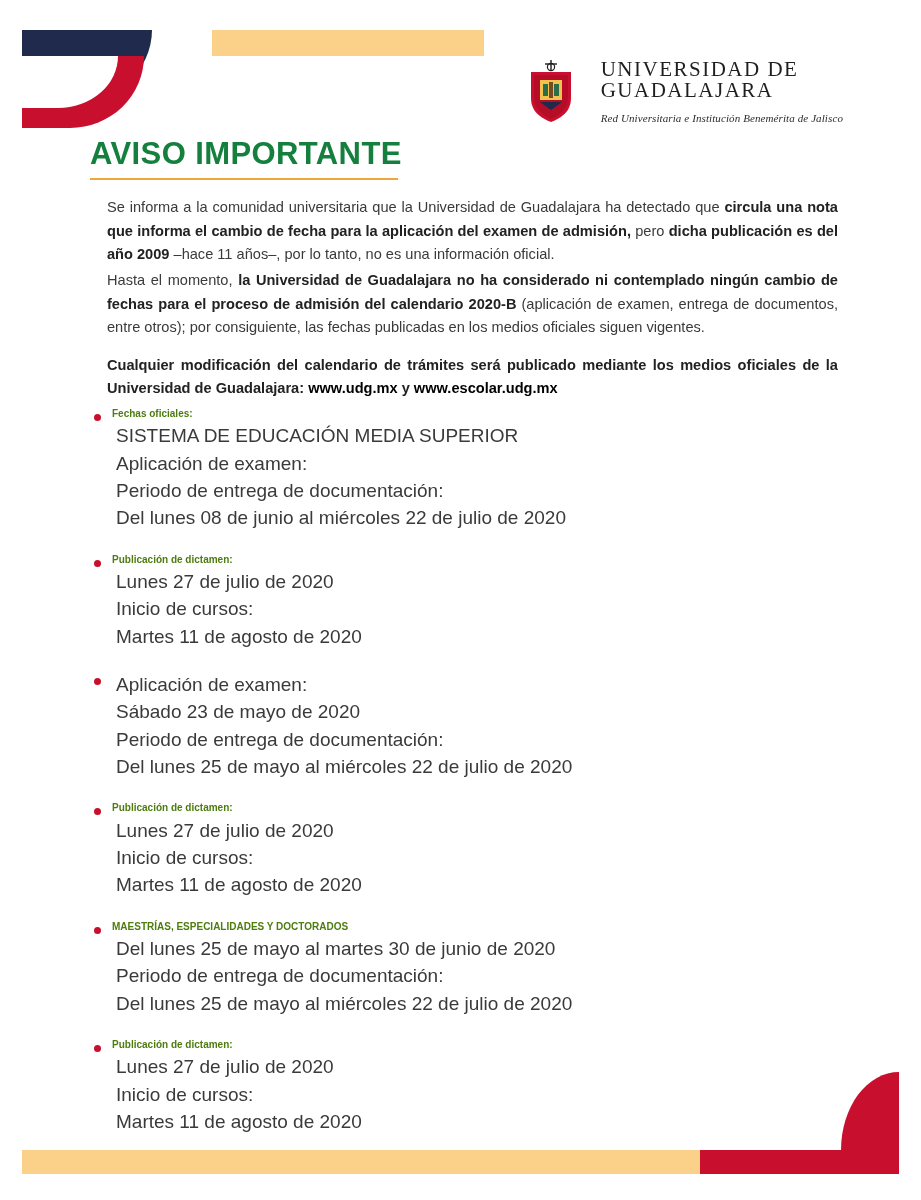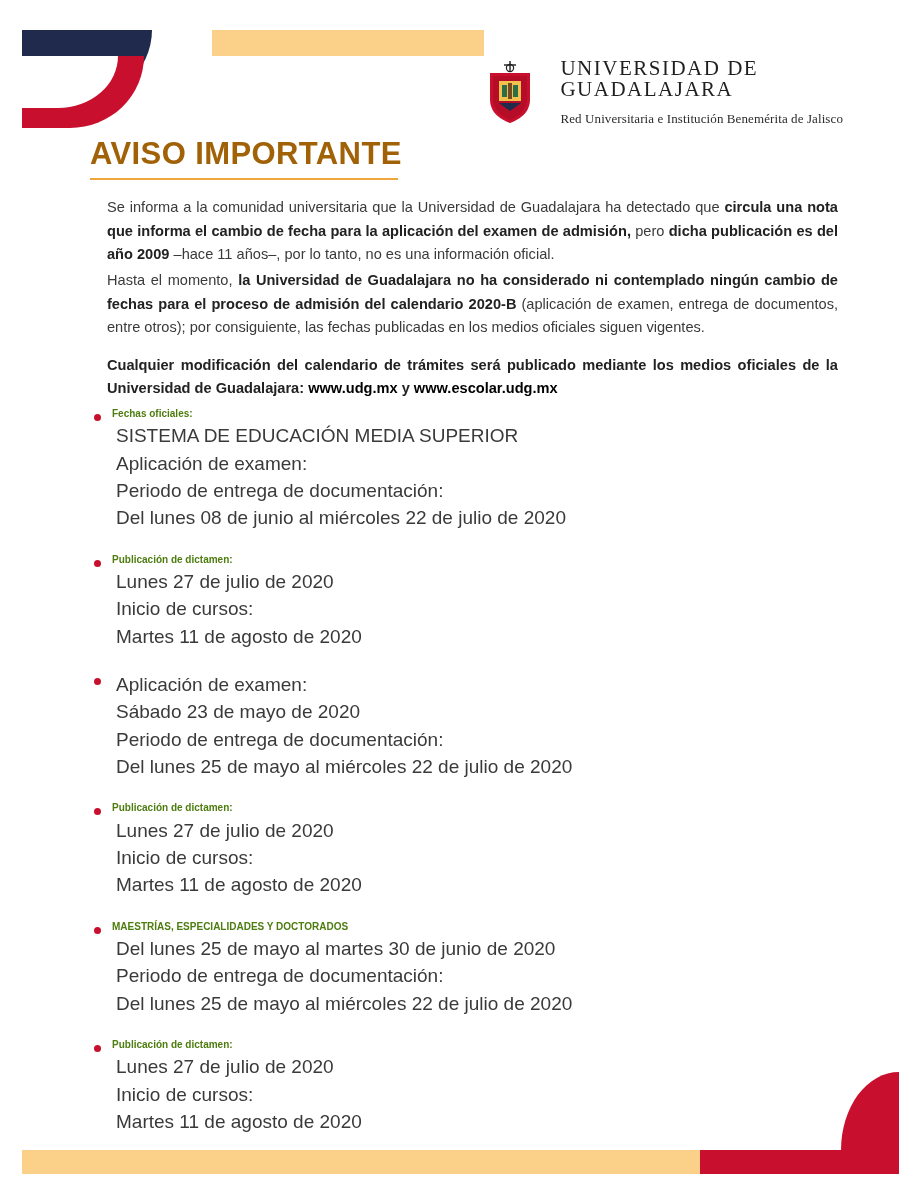--- a/index.html
+++ b/index.html
@@ -101,38 +101,39 @@
   .logo-line1, .logo-line2 {
     font-family: "Liberation Serif", serif;
     font-weight: normal;
     color: #1f1f1f;
     letter-spacing: 1.5px;
   }
   .logo-line1 { font-size: 21px; }
   .logo-line2 { font-size: 21px; margin-top: 0; }
   .logo-sub {
     font-family: "Liberation Serif", serif;
-    font-size: 13px;
+    font-size: 11px;
     color: #2b2b2b;
     margin-top: 12px;
     letter-spacing: 0.1px;
+    font-style: italic;
   }
 
   
   .content {
     position: absolute;
     left: 90px;
     top: 136px;
     width: 748px;
   }
   h1.title {
     font-size: 31px;
     font-weight: bold;
     letter-spacing: 0.4px;
-    color: #a16207;
+    color: #15803d;
     margin: 0 0 6px 0;
     font-family: "Liberation Sans", sans-serif;
   }
   .title-rule {
     width: 308px;
     height: 2px;
     background: #f0a63c;
     margin-bottom: 16px;
   }
   p.para {

